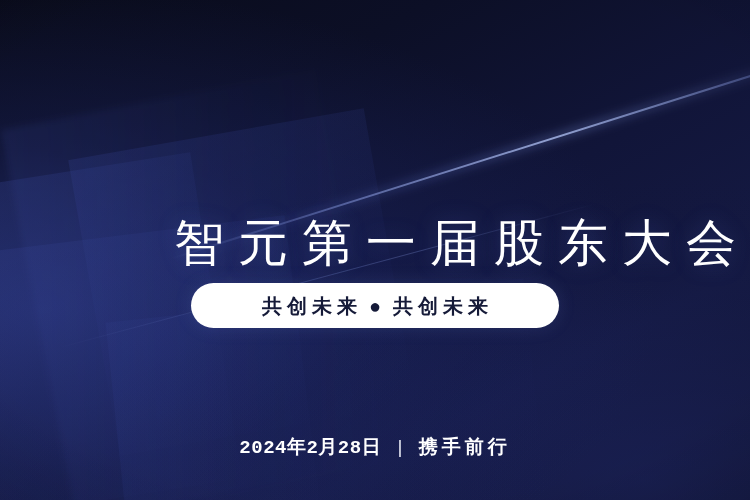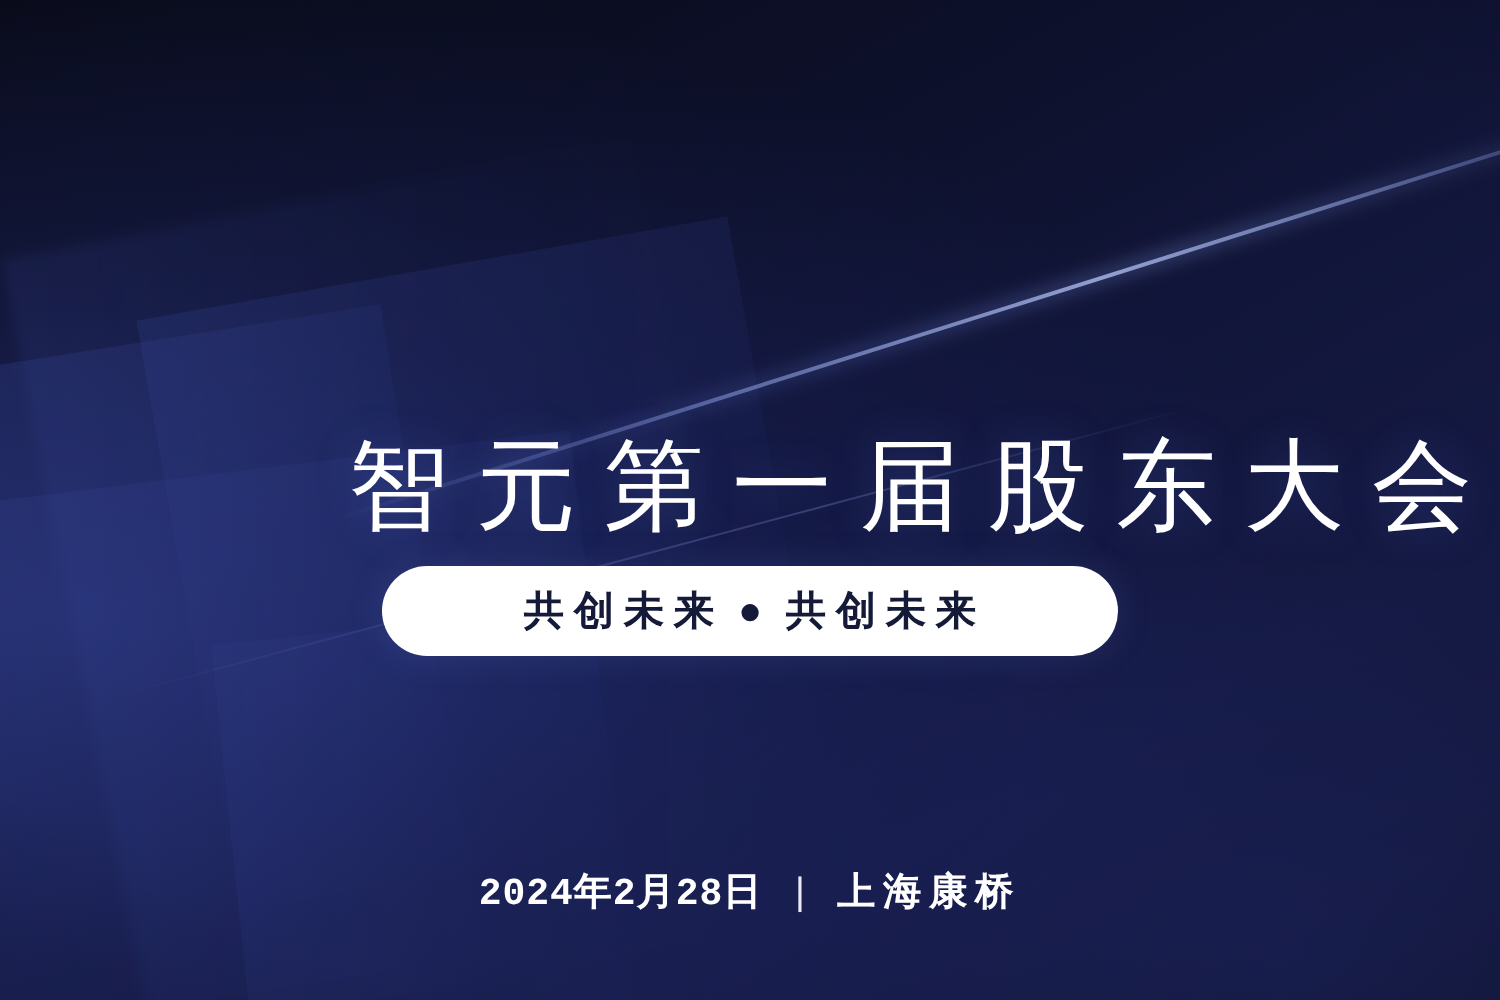--- a/index.html
+++ b/index.html
@@ -247,17 +247,17 @@
 
     <div class="pill">
       <span class="pill-text">共创未来</span>
       <span class="pill-text pill-dot">●</span>
       <span class="pill-text">共创未来</span>
     </div>
 
     <div class="footer">
       <span class="footer-date">2024年2月28日</span>
       <span class="footer-sep">|</span>
-      <span class="footer-place">上海康桥</span>
+      <span class="footer-place">携手前行</span>
     </div>
 
   </div>
 </div>
 
 </body></html>

